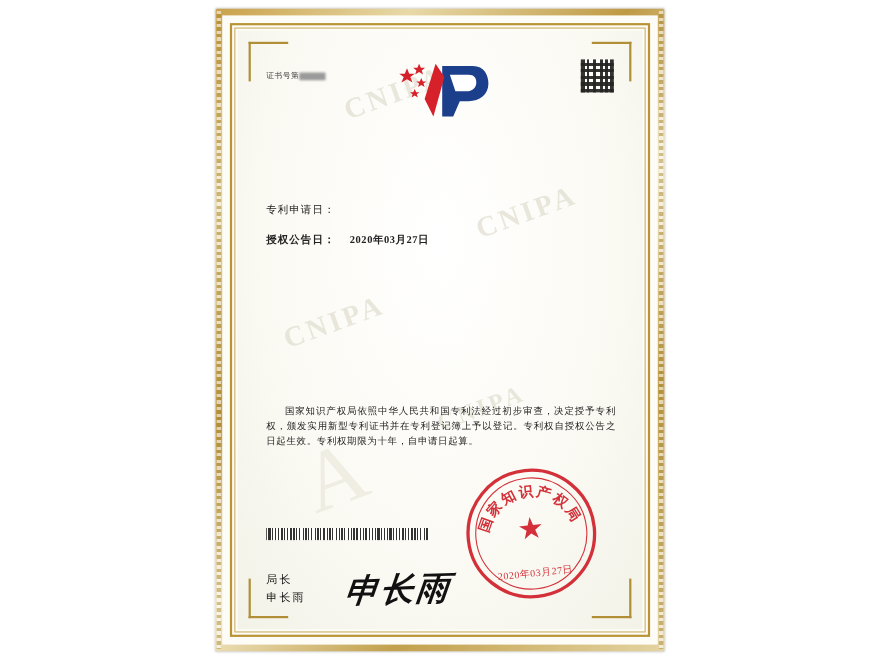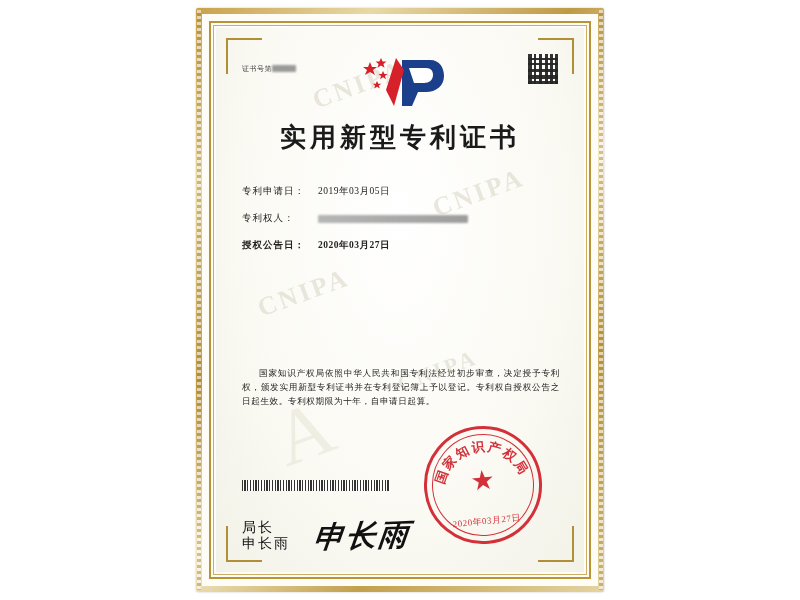--- a/index.html
+++ b/index.html
@@ -254,21 +254,21 @@
     filter: blur(.5px);
     opacity: .85;
   }
 
   
   .sig-label {
     position: absolute;
     left: 26px;
     top: 492px;
     font-family: Liberation Serif, serif;
-    font-size: 14px;
+    font-size: 10px;
     line-height: 16px;
     letter-spacing: 2px;
     color: #111;
   }
   .sig-hand {
     position: absolute;
     left: 98px;
     top: 488px;
     font-family: "Liberation Serif", serif;
     font-size: 30px;
@@ -368,38 +368,30 @@
             <path d="M57 12 L74 12 C79 12 81 15 81 19 C81 24 77 27 72 27 L62 27 Z" fill="#ffffff"></path>
             <path d="M44 2 L52 14 L42 50 L34 34 Z" fill="#d6202a"></path>
             <polygon points="18,6 20,11 25,11 21,14 23,19 18,16 13,19 15,14 11,11 16,11" fill="#d6202a"></polygon>
             <polygon points="29,2 30.6,5.6 34.4,5.6 31.4,8 32.6,11.8 29,9.5 25.4,11.8 26.6,8 23.6,5.6 27.4,5.6" fill="#d6202a"></polygon>
             <polygon points="31,15 32.4,18 35.6,18 33,20 34,23.2 31,21.3 28,23.2 29,20 26.4,18 29.6,18" fill="#d6202a"></polygon>
             <polygon points="25,25 26.3,27.8 29.3,27.8 26.9,29.6 27.8,32.6 25,30.8 22.2,32.6 23.1,29.6 20.7,27.8 23.7,27.8" fill="#d6202a"></polygon>
           </g>
         </svg>
       </div>
 
-      <div class="cert-title">实用新型专利证书</div>
 
       <div class="fields">
 
 
 
 
         <div class="field-row">
           <span class="field-label">专利申请日：</span>
-          <span class="field-value">2019年03月05日</span>
         </div>
 
-        <div class="field-row">
-          <span class="field-label">专利权人：</span>
-          <span class="field-value">
-            <span class="redact" style="width:150px"></span>
-          </span>
-        </div>
 
 
         <div class="field-row split">
           <span class="split-left">
             <span class="field-label">授权公告日：</span>
             <span class="field-value">2020年03月27日</span>
           </span>
         </div>
 
       </div>

